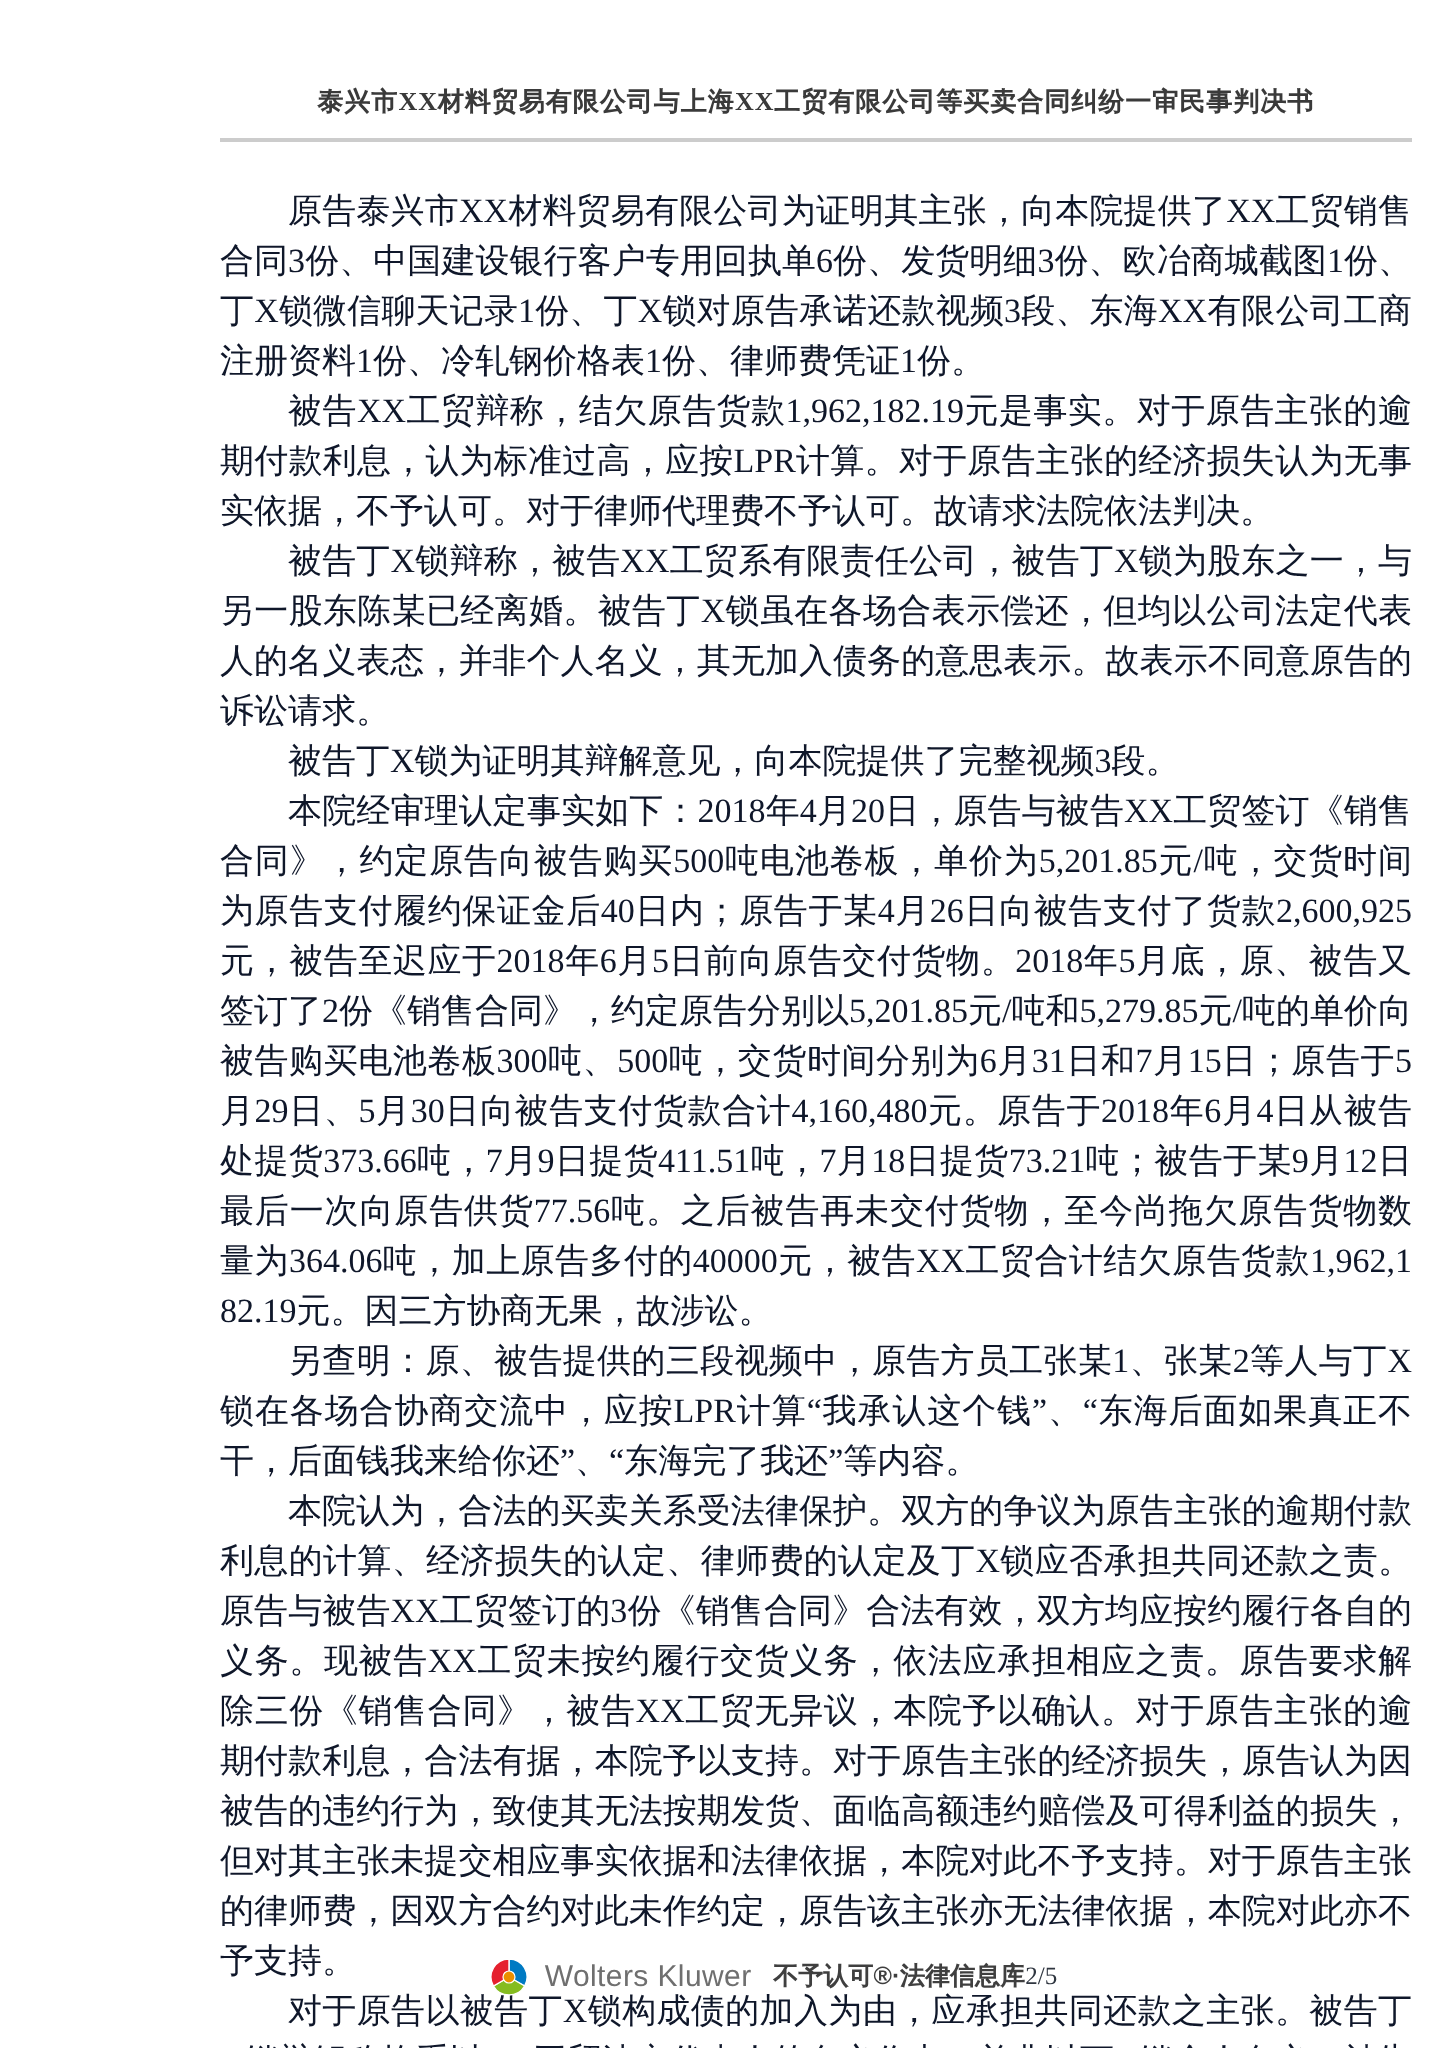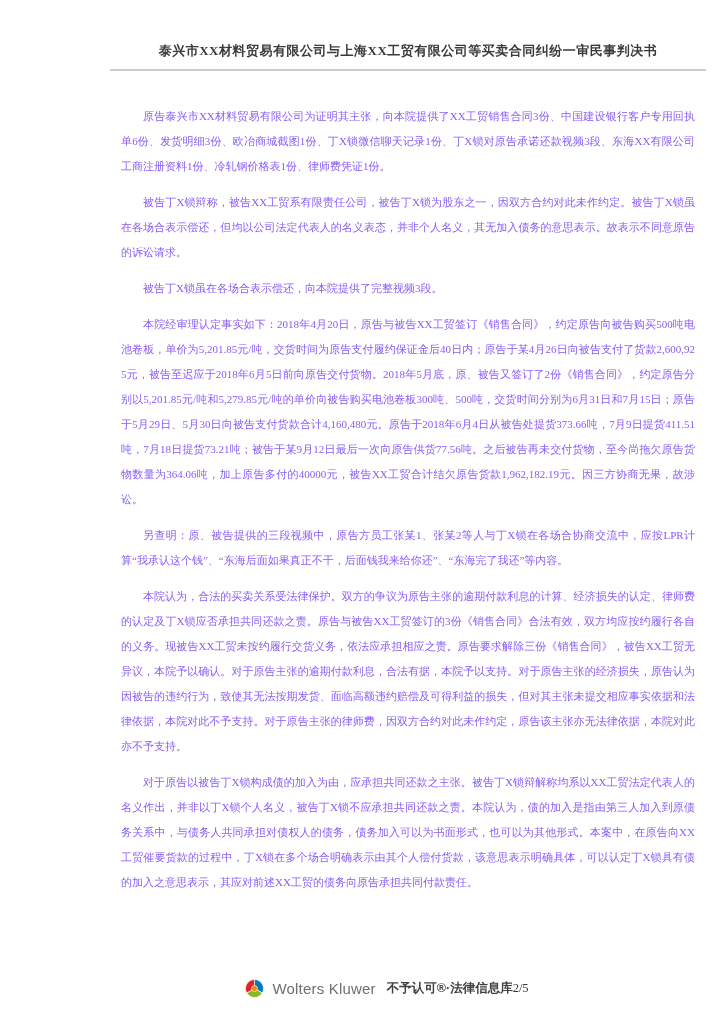--- a/index.html
+++ b/index.html
@@ -22,24 +22,24 @@
     margin: 0 40px;
   }
   .title-divider {
     margin: 9px 64px 0 64px;
     height: 0;
     border: none;
     border-top: 2px solid #cccccc;
   }
   .content { padding: 22px 64px 0 64px; }
   .content p {
-    margin: 11px;
-    font-size: 11px;
+    margin: 0;
+    font-size: 17px;
     line-height: 25px;
-    color: #8b5cf6;
+    color: #0f172a;
     text-align: justify;
     text-indent: 2em;
     word-break: break-all;
   }
   .footer {
     position: absolute;
     left: 62px;
     right: 58px;
     bottom: 26px;
     display: flex;
@@ -73,22 +73,23 @@
 
 <div class="page">
 
   <div class="header">
     <div class="doc-title">泰兴市XX材料贸易有限公司与上海XX工贸有限公司等买卖合同纠纷一审民事判决书</div>
   </div>
   <hr class="title-divider">
 
   <div class="content">
     <p>原告泰兴市XX材料贸易有限公司为证明其主张，向本院提供了XX工贸销售合同3份、中国建设银行客户专用回执单6份、发货明细3份、欧冶商城截图1份、丁X锁微信聊天记录1份、丁X锁对原告承诺还款视频3段、东海XX有限公司工商注册资料1份、冷轧钢价格表1份、律师费凭证1份。</p>
-    <p>被告丁X锁辩称，被告XX工贸系有限责任公司，被告丁X锁为股东之一，因双方合约对此未作约定。被告丁X锁虽在各场合表示偿还，但均以公司法定代表人的名义表态，并非个人名义，其无加入债务的意思表示。故表示不同意原告的诉讼请求。</p>
-    <p>被告丁X锁虽在各场合表示偿还，向本院提供了完整视频3段。</p>
+    <p>被告XX工贸辩称，结欠原告货款1,962,182.19元是事实。对于原告主张的逾期付款利息，认为标准过高，应按LPR计算。对于原告主张的经济损失认为无事实依据，不予认可。对于律师代理费不予认可。故请求法院依法判决。</p>
+    <p>被告丁X锁辩称，被告XX工贸系有限责任公司，被告丁X锁为股东之一，与另一股东陈某已经离婚。被告丁X锁虽在各场合表示偿还，但均以公司法定代表人的名义表态，并非个人名义，其无加入债务的意思表示。故表示不同意原告的诉讼请求。</p>
+    <p>被告丁X锁为证明其辩解意见，向本院提供了完整视频3段。</p>
     <p>本院经审理认定事实如下：2018年4月20日，原告与被告XX工贸签订《销售合同》，约定原告向被告购买500吨电池卷板，单价为5,201.85元/吨，交货时间为原告支付履约保证金后40日内；原告于某4月26日向被告支付了货款2,600,925元，被告至迟应于2018年6月5日前向原告交付货物。2018年5月底，原、被告又签订了2份《销售合同》，约定原告分别以5,201.85元/吨和5,279.85元/吨的单价向被告购买电池卷板300吨、500吨，交货时间分别为6月31日和7月15日；原告于5月29日、5月30日向被告支付货款合计4,160,480元。原告于2018年6月4日从被告处提货373.66吨，7月9日提货411.51吨，7月18日提货73.21吨；被告于某9月12日最后一次向原告供货77.56吨。之后被告再未交付货物，至今尚拖欠原告货物数量为364.06吨，加上原告多付的40000元，被告XX工贸合计结欠原告货款1,962,182.19元。因三方协商无果，故涉讼。</p>
     <p>另查明：原、被告提供的三段视频中，原告方员工张某1、张某2等人与丁X锁在各场合协商交流中，应按LPR计算“我承认这个钱”、“东海后面如果真正不干，后面钱我来给你还”、“东海完了我还”等内容。</p>
     <p>本院认为，合法的买卖关系受法律保护。双方的争议为原告主张的逾期付款利息的计算、经济损失的认定、律师费的认定及丁X锁应否承担共同还款之责。原告与被告XX工贸签订的3份《销售合同》合法有效，双方均应按约履行各自的义务。现被告XX工贸未按约履行交货义务，依法应承担相应之责。原告要求解除三份《销售合同》，被告XX工贸无异议，本院予以确认。对于原告主张的逾期付款利息，合法有据，本院予以支持。对于原告主张的经济损失，原告认为因被告的违约行为，致使其无法按期发货、面临高额违约赔偿及可得利益的损失，但对其主张未提交相应事实依据和法律依据，本院对此不予支持。对于原告主张的律师费，因双方合约对此未作约定，原告该主张亦无法律依据，本院对此亦不予支持。</p>
     <p>对于原告以被告丁X锁构成债的加入为由，应承担共同还款之主张。被告丁X锁辩解称均系以XX工贸法定代表人的名义作出，并非以丁X锁个人名义，被告丁X锁不应承担共同还款之责。本院认为，债的加入是指由第三人加入到原债务关系中，与债务人共同承担对债权人的债务，债务加入可以为书面形式，也可以为其他形式。本案中，在原告向XX工贸催要货款的过程中，丁X锁在多个场合明确表示由其个人偿付货款，该意思表示明确具体，可以认定丁X锁具有债的加入之意思表示，其应对前述XX工贸的债务向原告承担共同付款责任。</p>
   </div>
 
   <div class="footer">
     <div class="footer-left">
       <svg class="wk-logo" viewBox="0 0 19 19">
         <path d="M9.5,9.5 L9.5,0.5 A9,9 0 0 1 17.29,14 Z" stroke="#ffffff" stroke-width="0.7" fill="#007ac3"></path>

